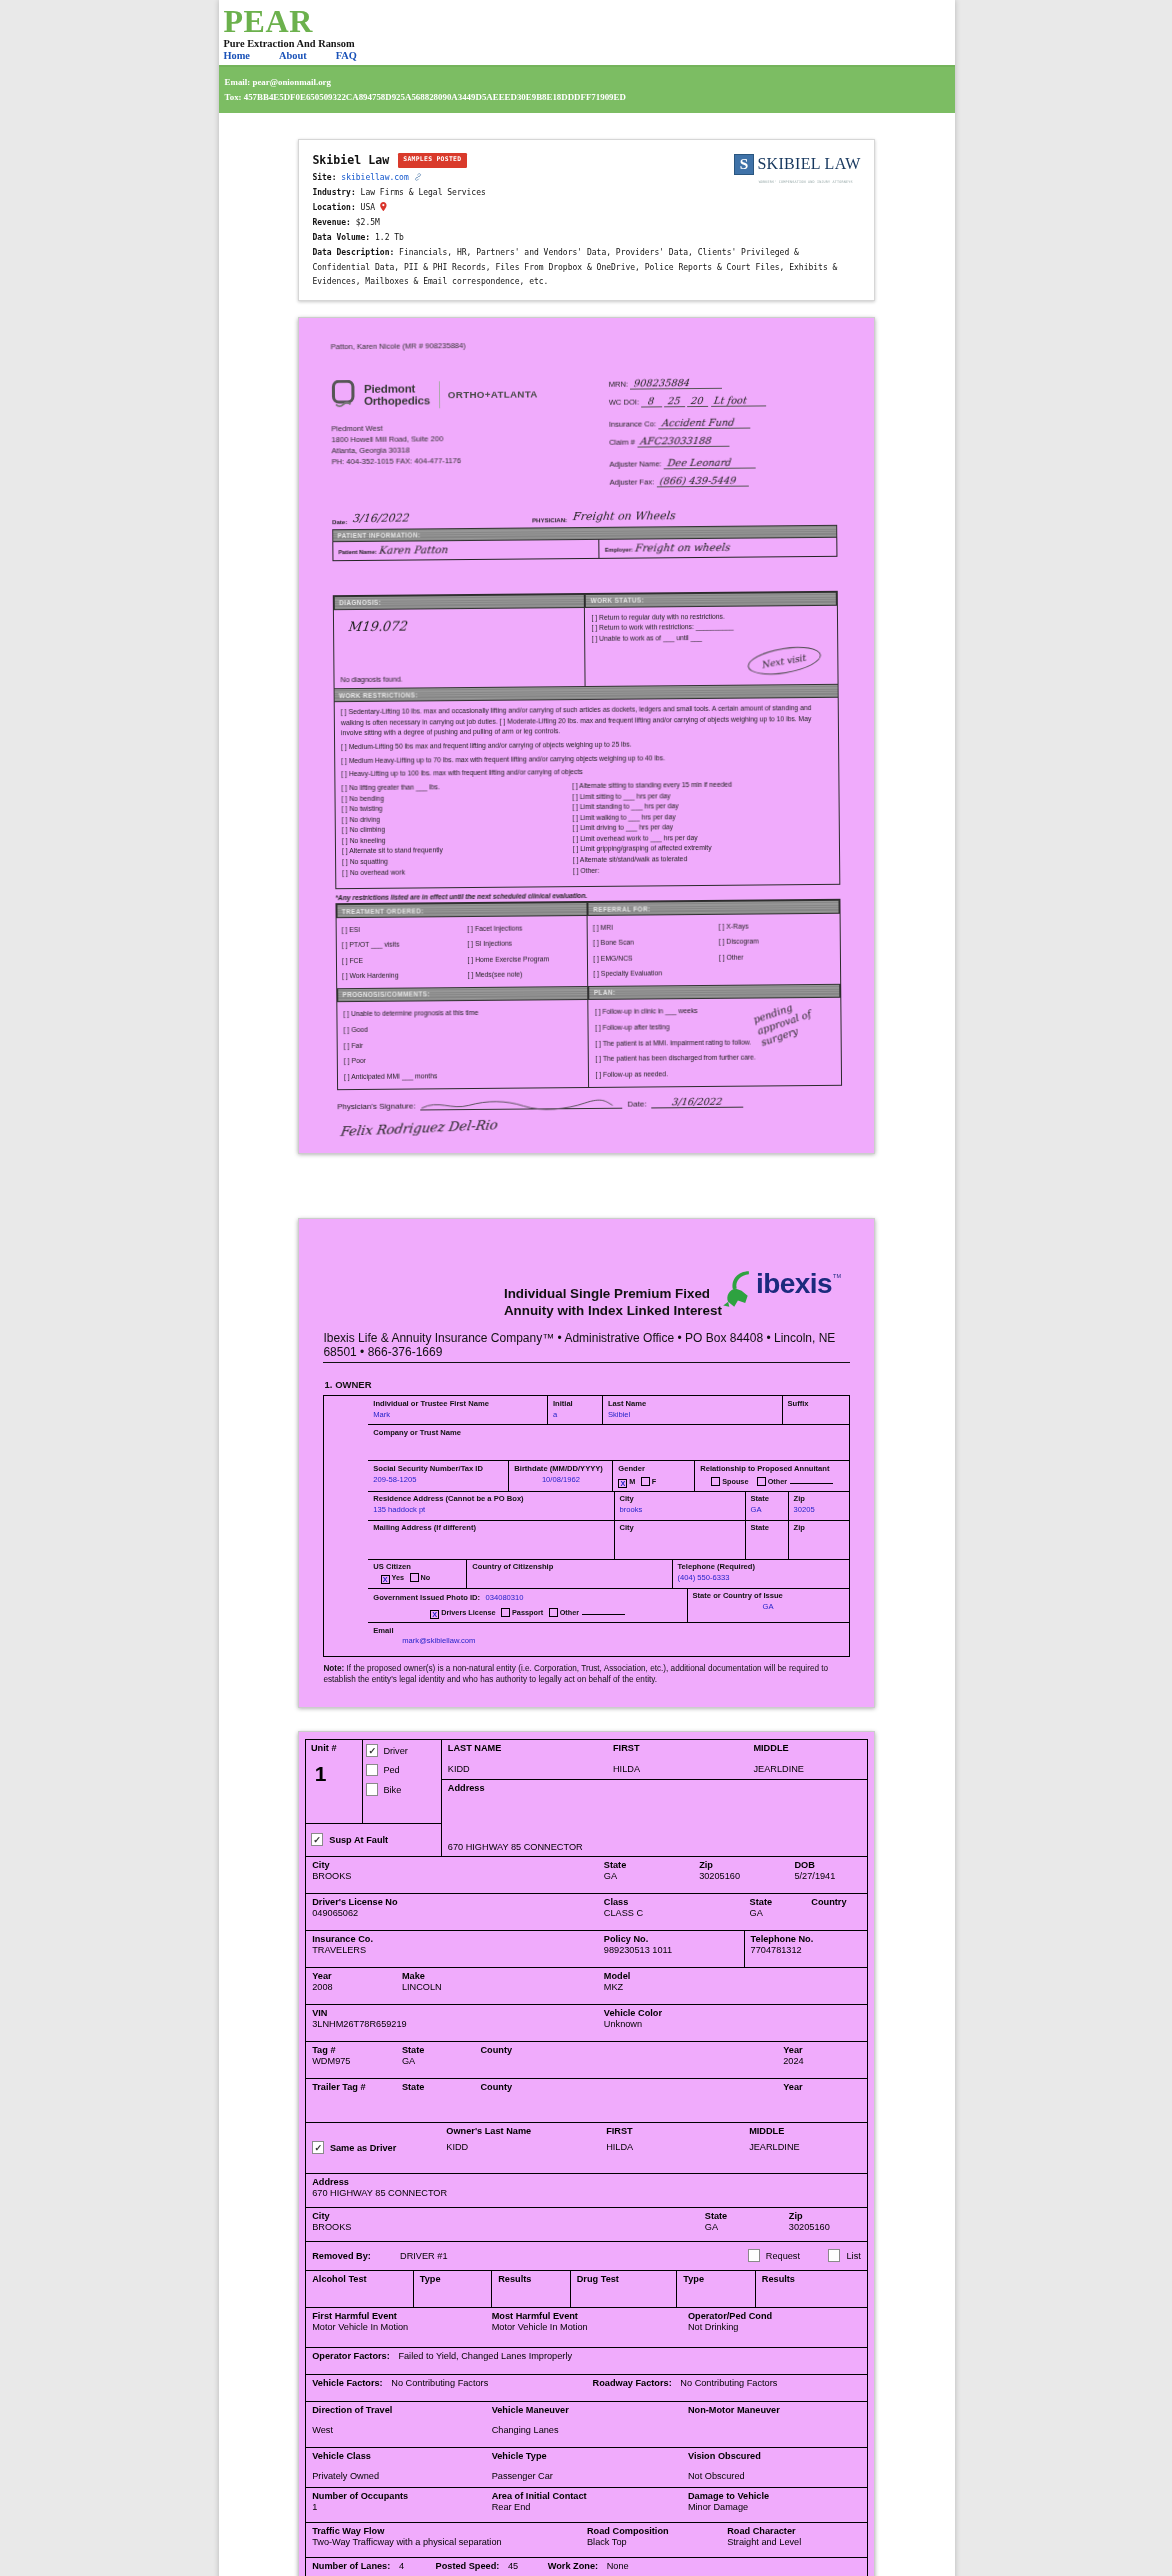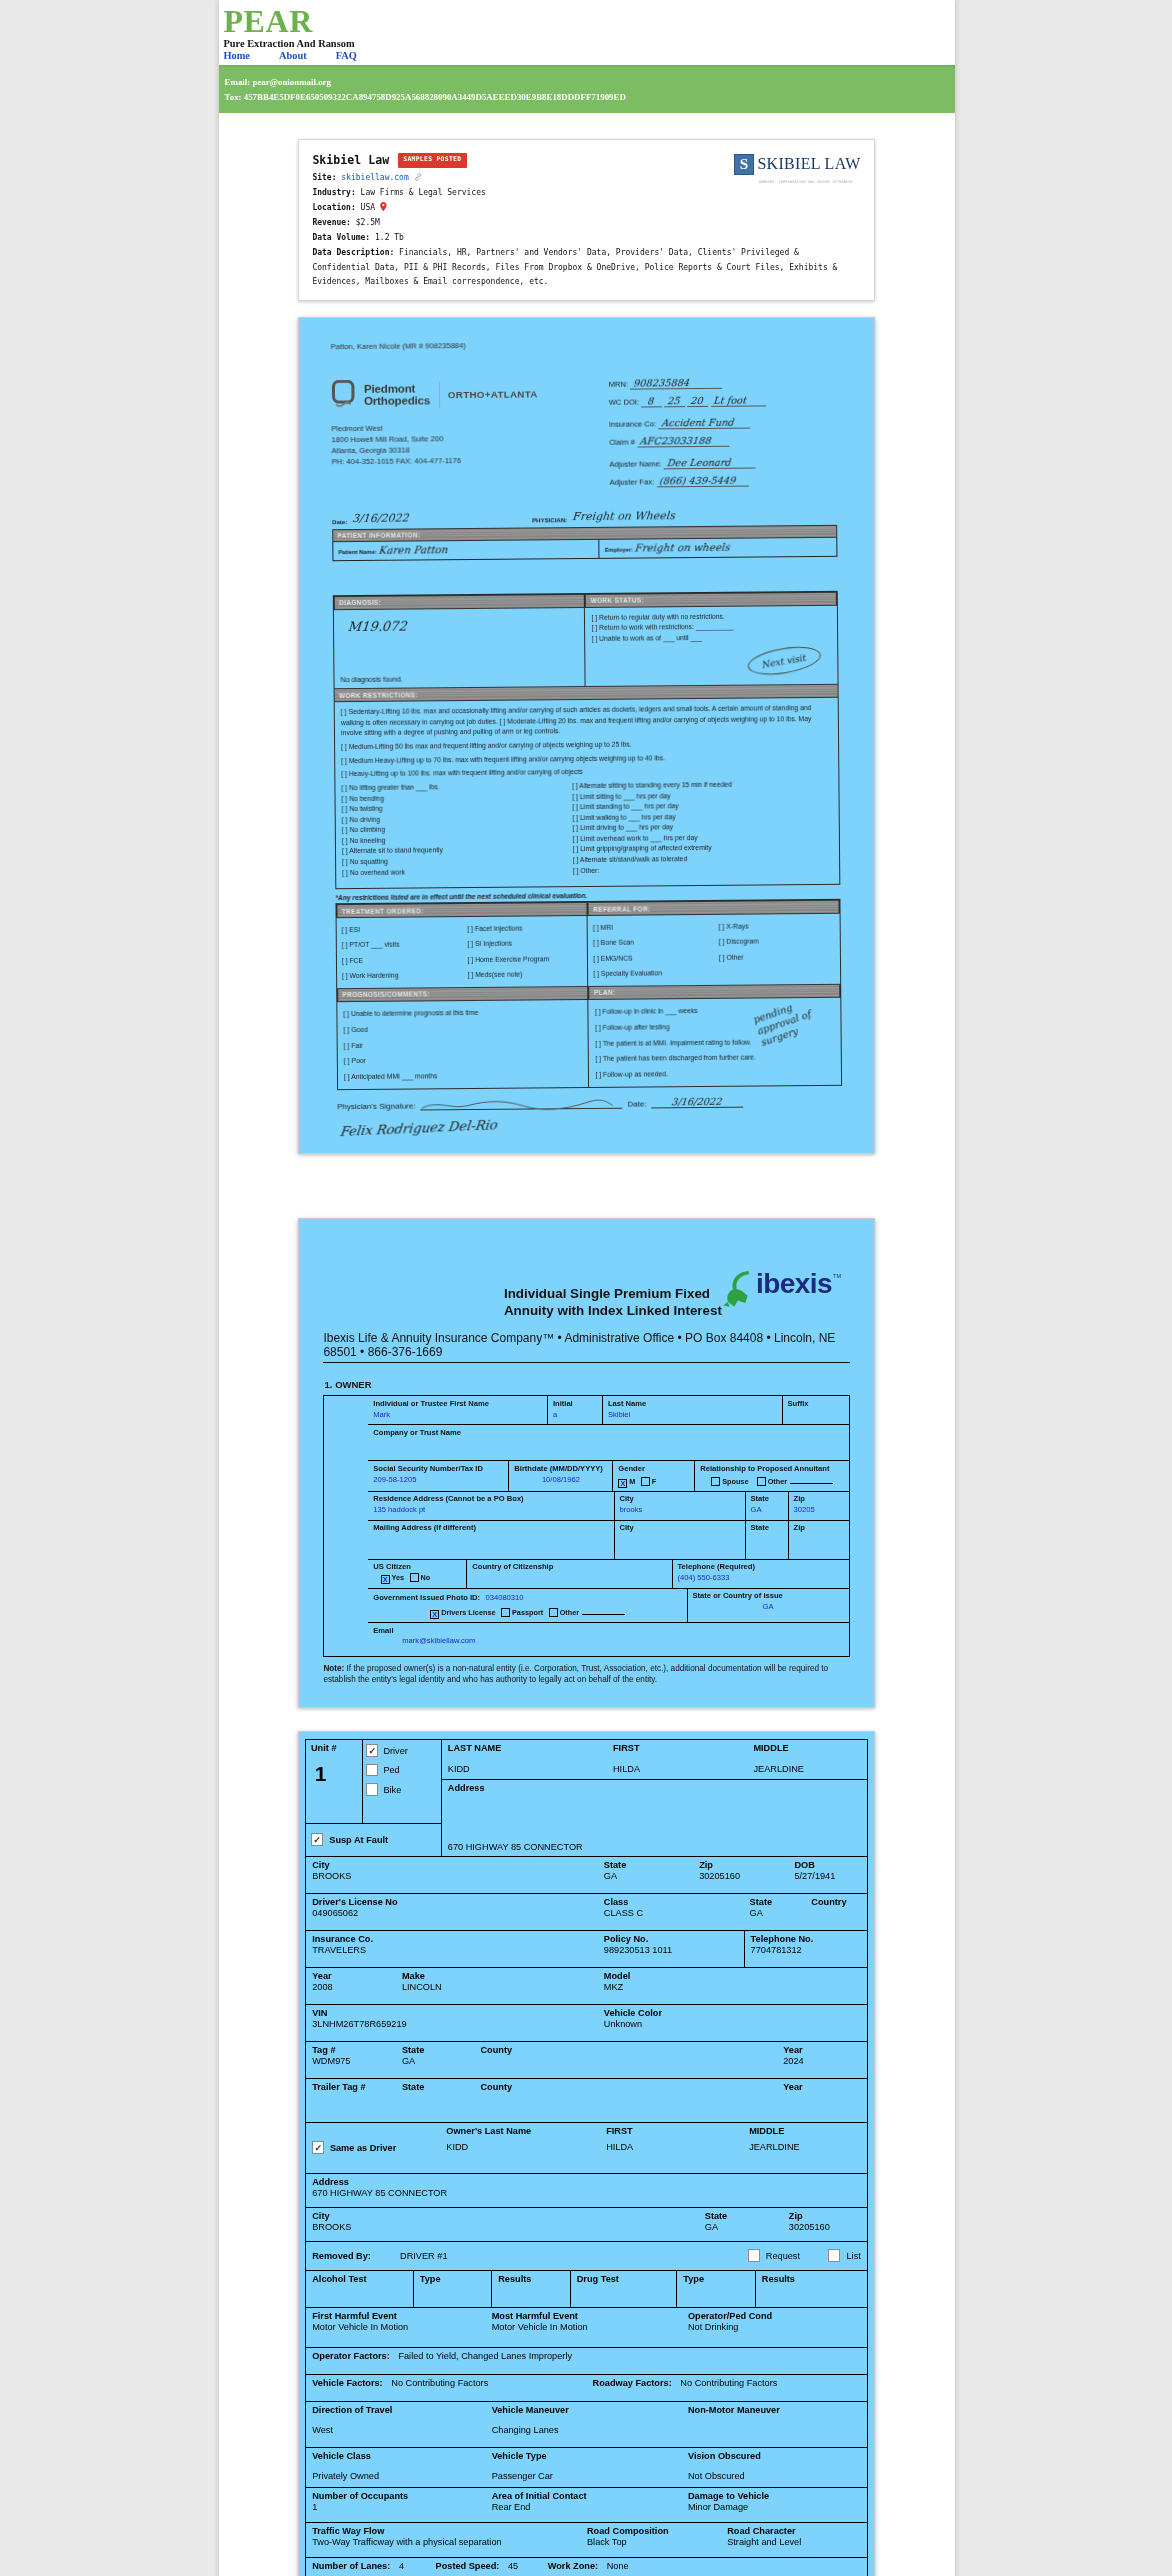--- a/index.html
+++ b/index.html
@@ -26,21 +26,21 @@
   .vlink { color:#1155cc; text-decoration:none; }
   .vdesc { margin-top:1.2px; }
   .slogo { position:absolute; right:13.4px; top:9.8px; text-align:left; }
   .slogo-row { display:flex; align-items:center; gap:3.7px; }
   .slogo-s { width:19.5px; height:21px; background:#3f72a8; border:1.2px solid #2a567f; color:#fff; font-family:"Liberation Serif", serif; font-size:15.3px; font-weight:bold; display:flex; align-items:center; justify-content:center; }
   .slogo-t { font-family:"Liberation Serif", serif; font-size:16px; color:#16375e; letter-spacing:0.3px; }
   .slogo-sub { font-size:3.4px; color:#9aa; letter-spacing:0.2px; margin-left:24.4px; margin-top:0.6px; }
   .ic { display:inline-block; vertical-align:-1.2px; }
 
   
-  .doc-frame { width:577px; margin:0 auto; background:#7dd3fc; border:0.6px solid #ccc; box-shadow:0 1.2px 4.3px rgba(0,0,0,.35); padding:6.1px; }
+  .doc-frame { width:577px; margin:0 auto; background:#f0abfc; border:0.6px solid #ccc; box-shadow:0 1.2px 4.3px rgba(0,0,0,.35); padding:6.1px; }
   .mt-doc1 { margin-top:14.7px; }
   .mt-doc2 { margin-top:64px; }
   .mt-doc3 { margin-top:23px; }
 
   
   .scan1 { min-height:567px; padding:16px 29px 12.2px; color:#1c1c1c; transform:rotate(-0.5deg); filter:blur(0.1px); position:relative; }
   .s1-patient { font-size:7.6px; color:#333; }
   .hand { font-family:"DejaVu Serif", serif; font-style:italic; display:inline-block; transform:skewX(-8deg); color:#222; }
   .s1-toprow { display:flex; margin-top:29px; }
   .s1-left { width:55%; }

